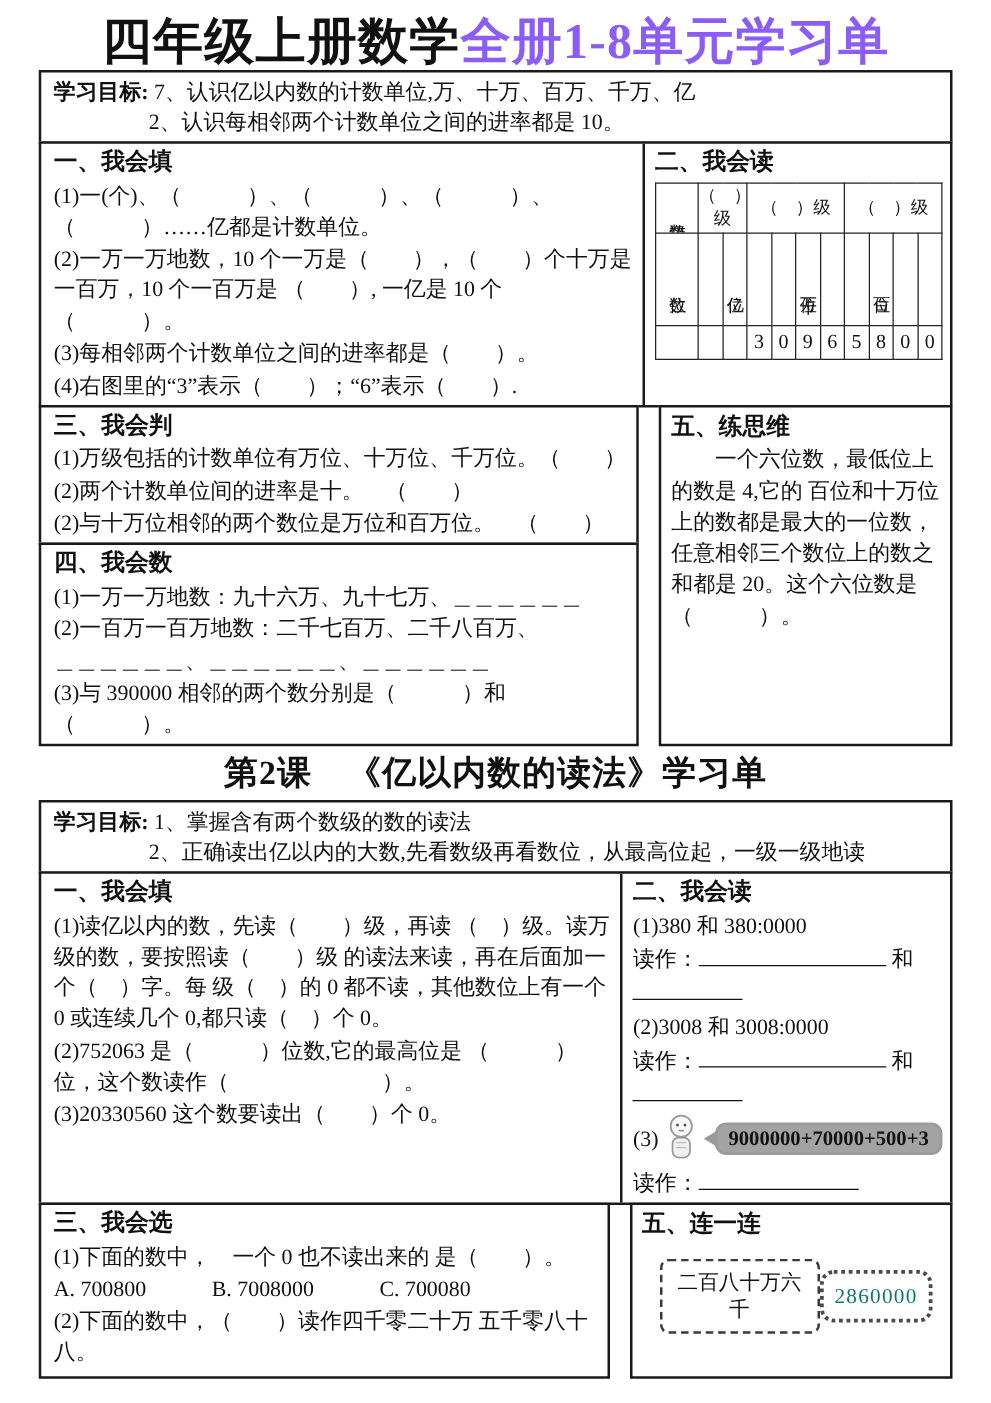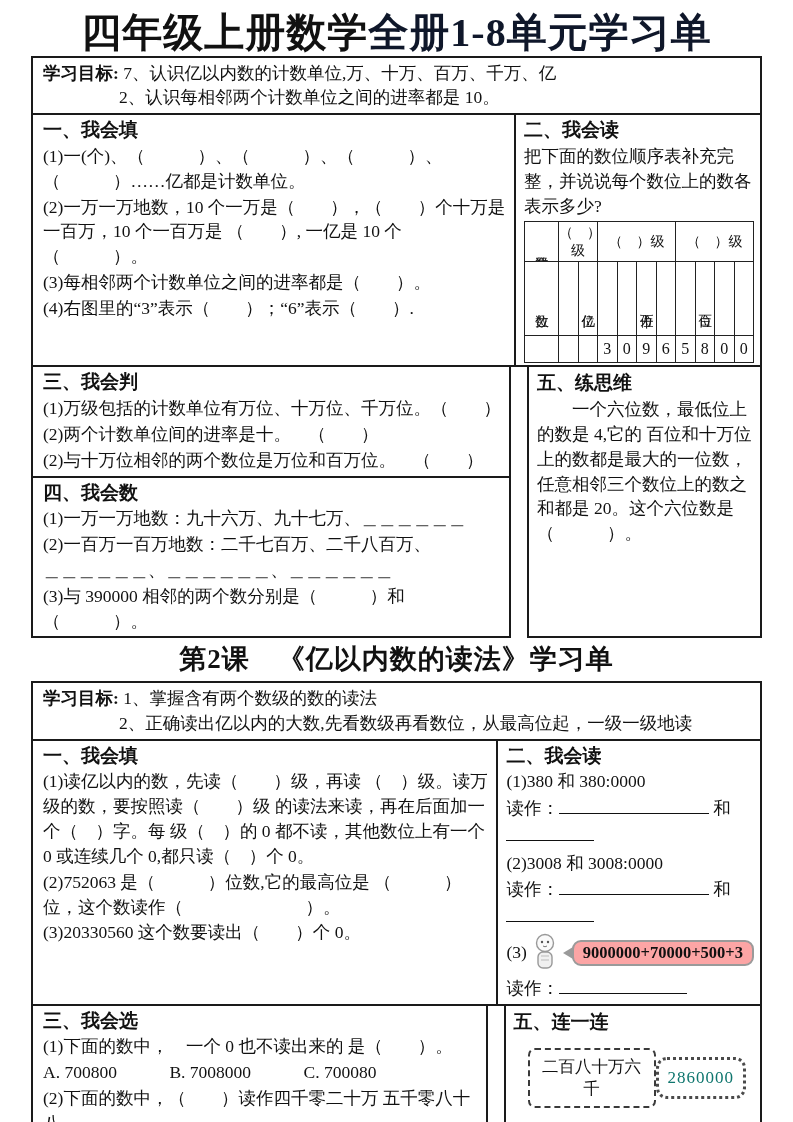--- a/index.html
+++ b/index.html
@@ -9,21 +9,21 @@
     font-family: "Liberation Serif", "DejaVu Serif", serif;
     color: #111; overflow: hidden;
   }
   .page { width: 793px; height: 1122px; padding: 6px 31px 0 31px; position: relative; }
 
   .main-title {
     text-align: center; font-size: 40px; font-weight: bold;
     letter-spacing: 1px; line-height: 1.15; margin-top: 4px;
     font-family: "Liberation Serif", serif;
   }
-  .main-title .red { color: #0f172a; }
+  .main-title .red { color: #8b5cf6; }
 
   .lesson-title {
     text-align: center; font-size: 27px; font-weight: bold;
     margin: 3px 0 4px 0; letter-spacing: 1px;
   }
 
   .box { border: 2px solid #1a1a1a; background: #fff; }
 
   .goals { padding: 3px 8px 4px 10px; font-size: 17.5px; line-height: 1.38; }
   .goals .glabel { font-weight: bold; }
@@ -51,21 +51,21 @@
   .vtext { writing-mode: vertical-rl; text-orientation: upright; display: inline-block; font-size: 13.5px; line-height: 1.05; }
 
   
   .ul { display: inline-block; border-bottom: 1.6px solid #111; height: 1.05em; vertical-align: baseline; }
   .ul-lg { width: 150px; } .ul-sm { width: 88px; } .ul-md { width: 128px; }
   .readline { font-size: 17.5px; line-height: 1.55; }
 
   
   .bubble-row { display: flex; align-items: center; gap: 4px; margin: 2px 0; }
   .bubble { position: relative; border: 2px solid #9a9a9a; border-radius: 9px;
-            padding: 1px 9px; font-weight: bold; font-size: 16.5px; background: #fca5a5; }
+            padding: 1px 9px; font-weight: bold; font-size: 16.5px; background: #a3a3a3; }
   .tail { width: 0; height: 0; border-top: 6px solid transparent; border-bottom: 6px solid transparent;
           border-right: 10px solid #9a9a9a; margin-right: -5px; }
 
   
   .match-row { display: flex; justify-content: space-between; align-items: center; margin: 14px 6px 14px 14px; }
   .match-left { border: 2px dashed #3a3a3a; border-radius: 7px; padding: 6px 10px;
                 font-size: 16.5px; min-width: 128px; text-align: center; }
   .match-right { border: 3px dotted #4a4a4a; border-radius: 11px; padding: 8px 9px;
                  font-size: 17px; color: #0f766e; letter-spacing: 1px; text-align: center; }
 </style>
@@ -90,21 +90,20 @@
   <div class="row rowA box" style="min-height:197px;">
     <div class="cell-l">
       <div class="sec-title">一、我会填</div>
       <div class="qline">(1)一(个)、（　　　）、（　　　）、（　　　）、（　　　）……亿都是计数单位。</div>
       <div class="qline">(2)一万一万地数，10 个一万是（　　），（　　）个十万是一百万，10 个一百万是 （　　）, 一亿是 10 个（　　　）。</div>
       <div class="qline">(3)每相邻两个计数单位之间的进率都是（　　）。</div>
       <div class="qline">(4)右图里的“3”表示（　　）；“6”表示（　　）.</div>
     </div>
     <div class="cell-r">
       <div class="sec-title">二、我会读</div>
-      <div class="qline">把下面的数位顺序表补充完整，并说说每个数位上的数各表示多少?</div>
       <table class="pv">
         <colgroup>
           <col style="width:34px;">
             <col>
             <col>
             <col>
             <col>
             <col>
             <col>
             <col>

